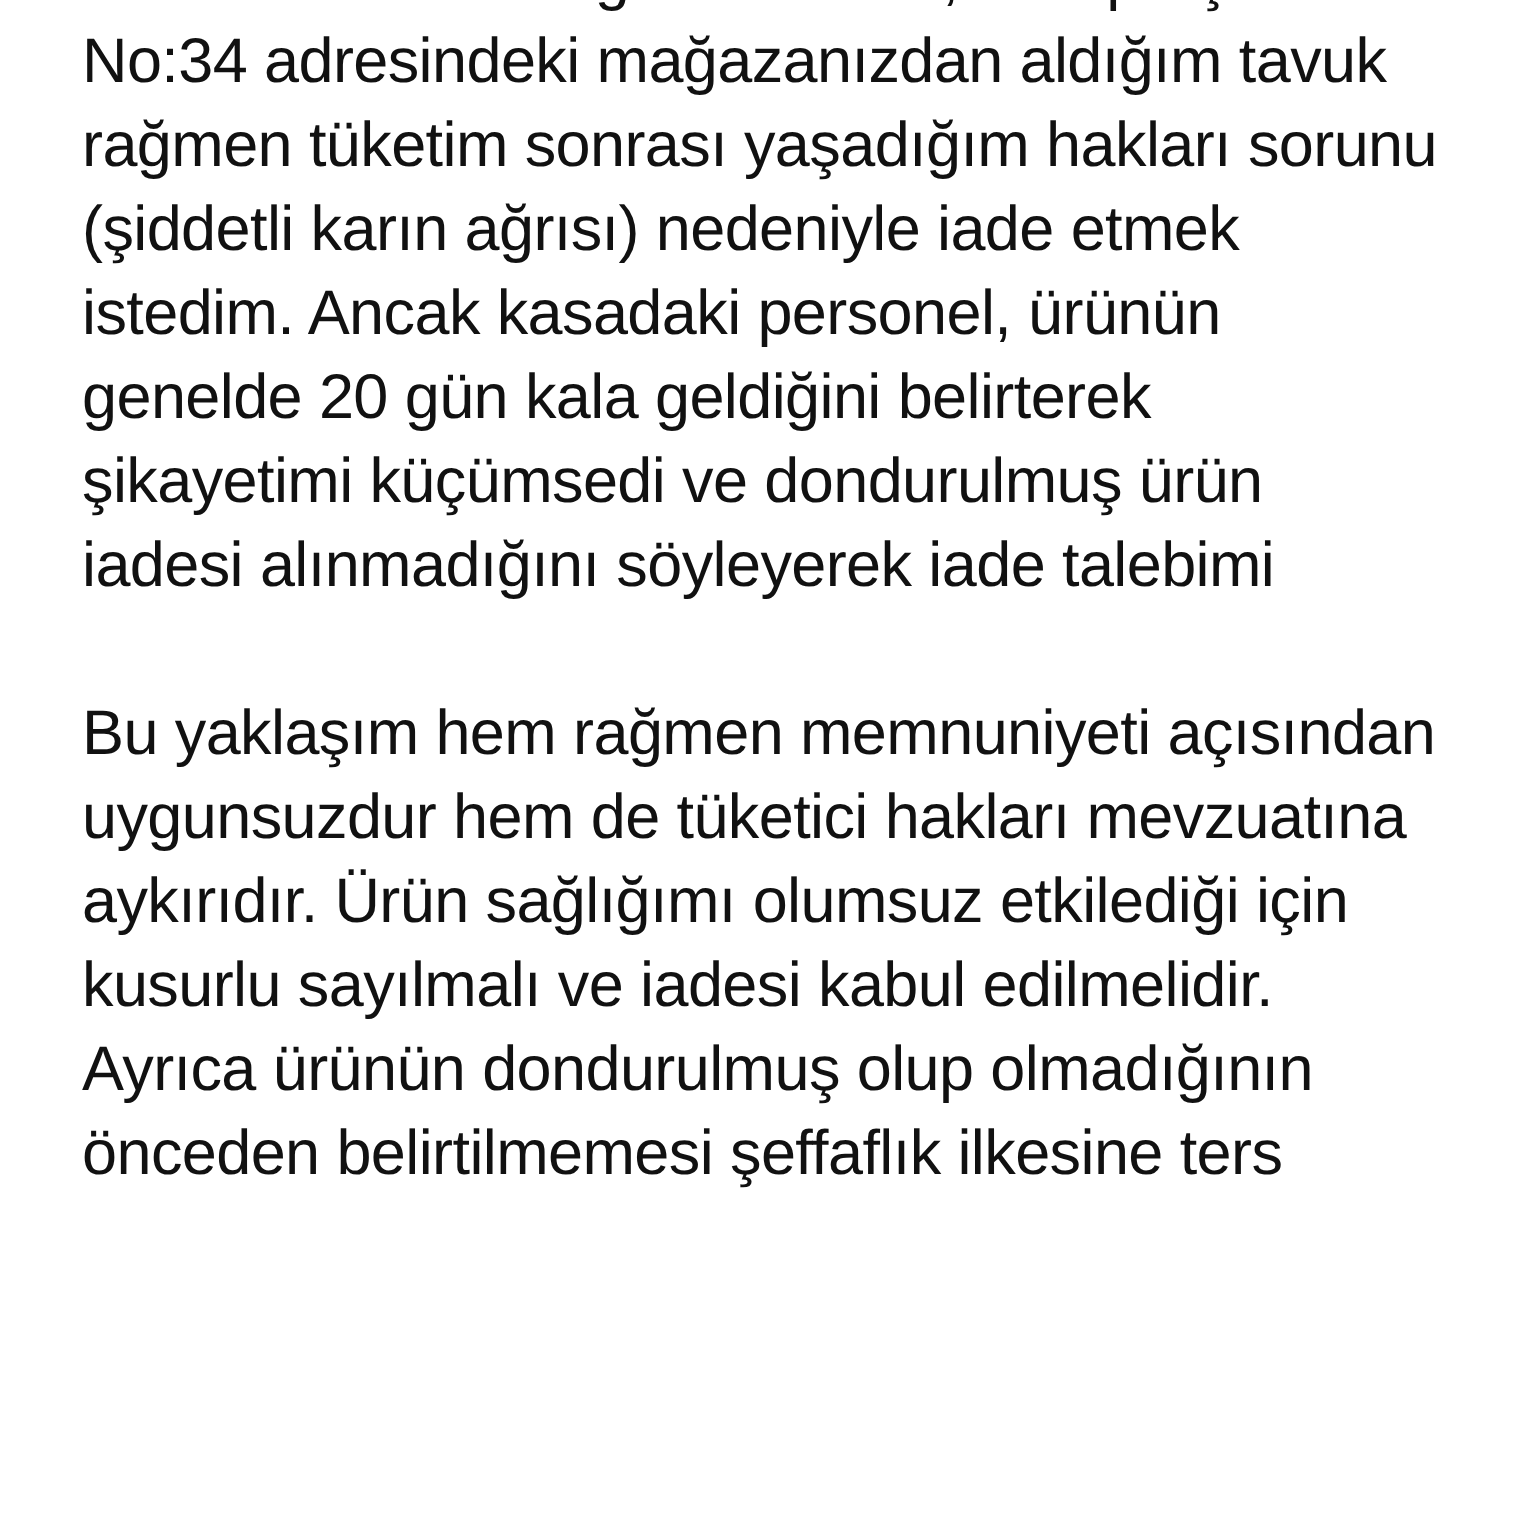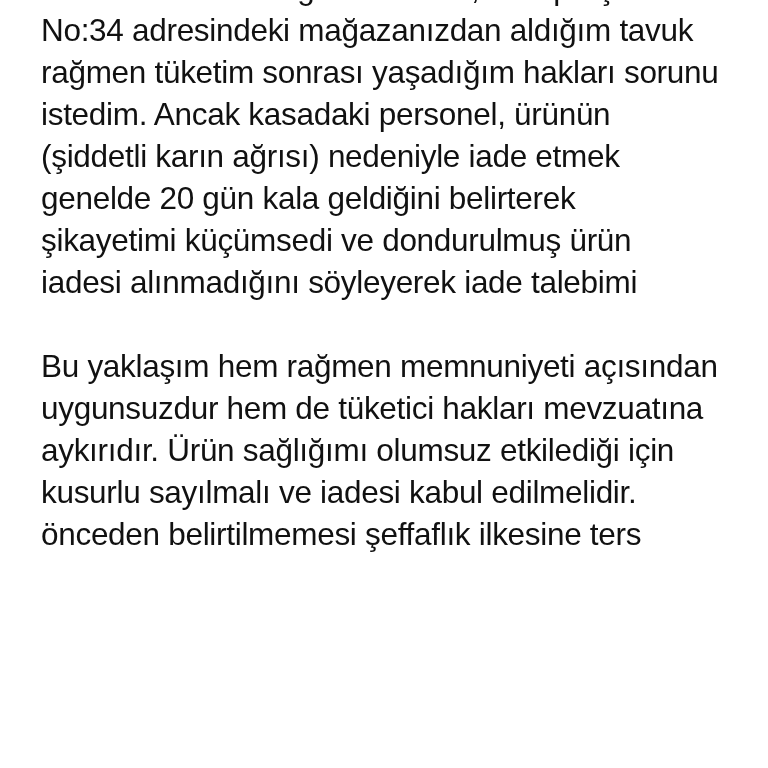--- a/index.html
+++ b/index.html
@@ -40,28 +40,29 @@
   </style>
 </head>
 <body>
 
 <div class="page">
   <div class="text-block">
     <div class="paragraph">
       <span class="line">Ankara Mamak Doğan Caddesi, Karapürçek</span>
       <span class="line">No:34 adresindeki mağazanızdan aldığım tavuk</span>
       <span class="line">rağmen tüketim sonrası yaşadığım hakları sorunu</span>
+      <span class="line">(şiddetli karın ağrısı) nedeniyle iade etmek</span>
       <span class="line">istedim. Ancak kasadaki personel, ürünün</span>
-      <span class="line">(şiddetli karın ağrısı) nedeniyle iade etmek</span>
       <span class="line">genelde 20 gün kala geldiğini belirterek</span>
       <span class="line">şikayetimi küçümsedi ve dondurulmuş ürün</span>
       <span class="line">iadesi alınmadığını söyleyerek iade talebimi</span>
     </div>
     <span class="gap"></span>
     <div class="paragraph">
       <span class="line">Bu yaklaşım hem rağmen memnuniyeti açısından</span>
       <span class="line">uygunsuzdur hem de tüketici hakları mevzuatına</span>
       <span class="line">aykırıdır. Ürün sağlığımı olumsuz etkilediği için</span>
       <span class="line">kusurlu sayılmalı ve iadesi kabul edilmelidir.</span>
+      <span class="line">Ayrıca ürünün dondurulmuş olup olmadığının</span>
       <span class="line">önceden belirtilmemesi şeffaflık ilkesine ters</span>
     </div>
   </div>
 </div>
 
 </body></html>

